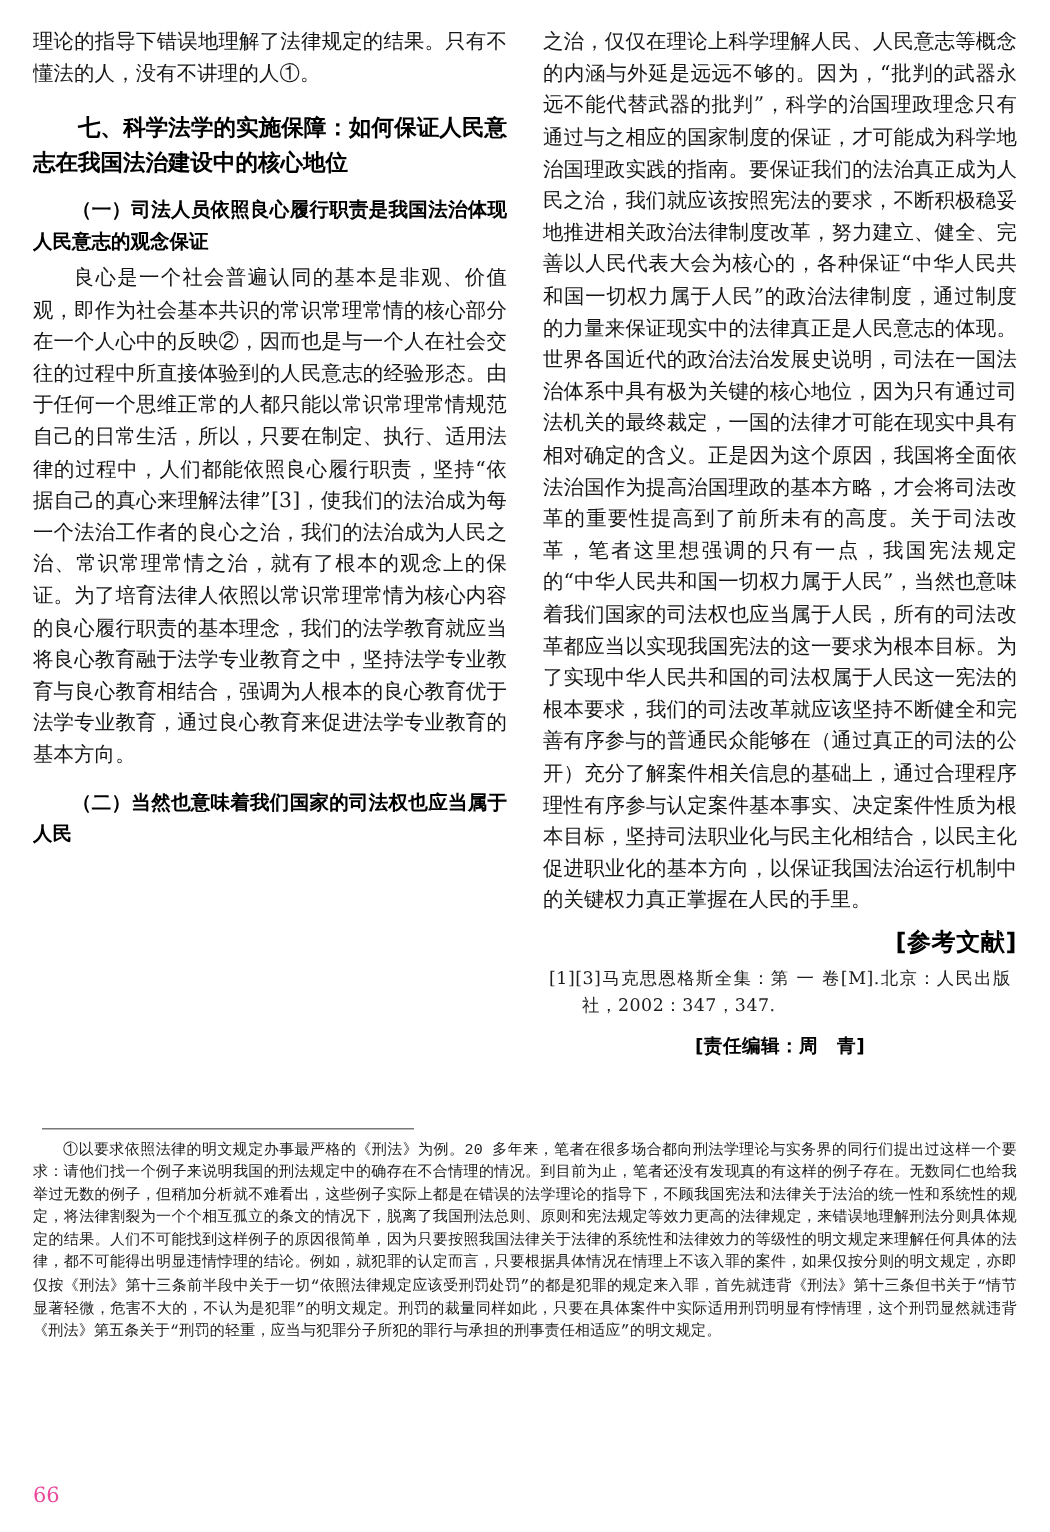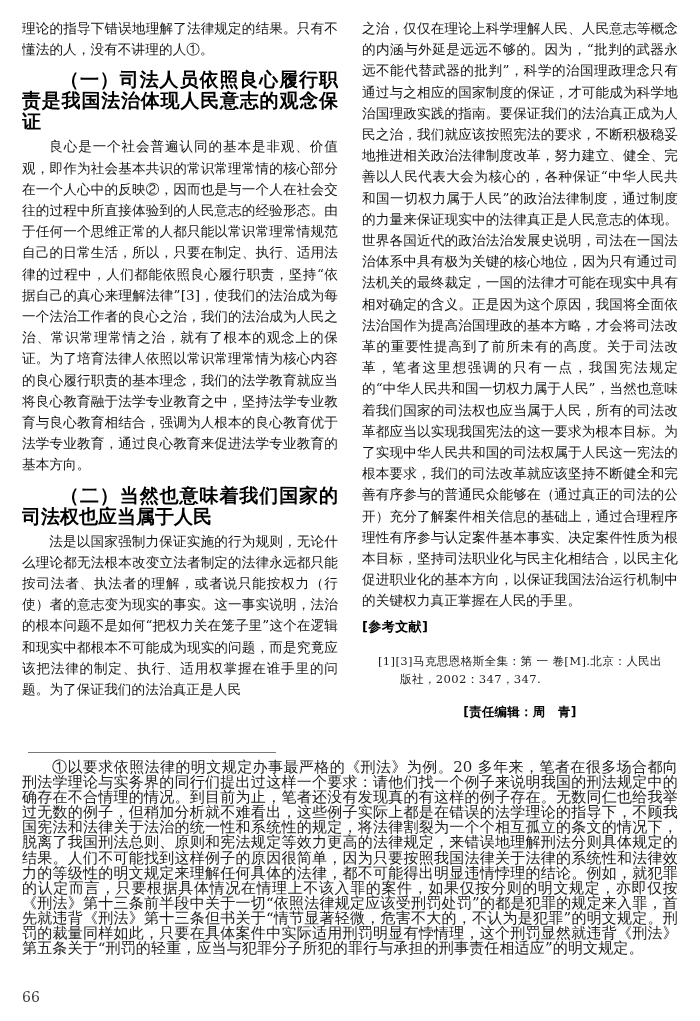--- a/index.html
+++ b/index.html
@@ -65,43 +65,43 @@
     font-weight: bold;
     text-indent: 2em;
     text-align: justify;
     text-justify: inter-ideograph;
     word-break: break-all;
     font-family: "DejaVu Sans", "Liberation Sans", sans-serif;
     color: #000;
   }
   h3.sub-head {
     margin: 9px 0 4px 0;
-    font-size: 19px;
+    font-size: 13px;
     line-height: 21px;
     font-weight: bold;
     text-indent: 2em;
     text-align: justify;
     text-justify: inter-ideograph;
     word-break: break-all;
     font-family: Liberation Sans, sans-serif;
     color: #000;
   }
 
   
   .ref-title {
     margin: 6px 0 3px 0;
-    text-align: left;
-    font-size: 13px;
+    text-align: right;
+    font-size: 16px;
     font-weight: bold;
     font-family: "DejaVu Sans", "Liberation Sans", sans-serif;
     color: #000;
     letter-spacing: 0.4px;
   }
   .ref-item {
-    margin: 16px;
+    margin: 4px;
     font-size: 11.6px;
     line-height: 18px;
     text-align: justify;
     text-justify: inter-ideograph;
     word-break: break-all;
     padding-left: 1.9em;
     text-indent: -1.9em;
     letter-spacing: 0.35px;
     color: #1d1d1d;
   }
@@ -124,59 +124,60 @@
   }
   .fn-rule {
     width: 248px;
     height: 0;
     border: 0;
     border-top: 1px solid #777;
     margin: 0 0 7px 6px;
   }
   p.fn {
     margin: 0;
-    font-size: 15px;
+    font-size: 10px;
     line-height: 15.1px;
     text-align: justify;
     text-justify: inter-ideograph;
     word-break: break-all;
     text-indent: 2em;
     letter-spacing: 0.15px;
     color: #202020;
+    font-family: Liberation Mono, monospace;
   }
 
   
   .folio {
     position: absolute;
     left: 22px;
     top: 988px;
     font-size: 14px;
     line-height: 18px;
-    color: #404040;
+    color: #ec4899;
     font-family: "DejaVu Serif", "Liberation Serif", serif;
   }
 </style>
 </head>
 <body>
 
 <div class="page">
 
   <div class="columns">
 
     <div class="col">
       <p class="body cont">理论的指导下错误地理解了法律规定的结果。只有不懂法的人，没有不讲理的人①。</p>
 
+      <h2 class="sec-head">七、科学法学的实施保障：如何保证人民意志在我国法治建设中的核心地位</h2>
 
       <h3 class="sub-head">（一）司法人员依照良心履行职责是我国法治体现人民意志的观念保证</h3>
 
       <p class="body">良心是一个社会普遍认同的基本是非观、价值观，即作为社会基本共识的常识常理常情的核心部分在一个人心中的反映②，因而也是与一个人在社会交往的过程中所直接体验到的人民意志的经验形态。由于任何一个思维正常的人都只能以常识常理常情规范自己的日常生活，所以，只要在制定、执行、适用法律的过程中，人们都能依照良心履行职责，坚持“依据自己的真心来理解法律”[3]，使我们的法治成为每一个法治工作者的良心之治，我们的法治成为人民之治、常识常理常情之治，就有了根本的观念上的保证。为了培育法律人依照以常识常理常情为核心内容的良心履行职责的基本理念，我们的法学教育就应当将良心教育融于法学专业教育之中，坚持法学专业教育与良心教育相结合，强调为人根本的良心教育优于法学专业教育，通过良心教育来促进法学专业教育的基本方向。</p>
 
       <h3 class="sub-head">（二）当然也意味着我们国家的司法权也应当属于人民</h3>
 
-      <p class="body">法是以国家强制力保证实施的行为规则，无论什么理论都无法根本改变立法者制定的法律永远都只能按司法者、执法者的理解，或者说只能按权力（行使）者的意志变为现实的事实。这一事实说明，法治的根本问题不是如何“把权力关在笼子里”这个在逻辑和现实中都根本不可能成为现实的问题，而是究竟应该把法律的制定、执行、适用权掌握在谁手里的问题。为了保证我们的法治真正是人民</p>
     </div>
 
     <div class="col">
       <p class="body cont">之治，仅仅在理论上科学理解人民、人民意志等概念的内涵与外延是远远不够的。因为，“批判的武器永远不能代替武器的批判”，科学的治国理政理念只有通过与之相应的国家制度的保证，才可能成为科学地治国理政实践的指南。要保证我们的法治真正成为人民之治，我们就应该按照宪法的要求，不断积极稳妥地推进相关政治法律制度改革，努力建立、健全、完善以人民代表大会为核心的，各种保证“中华人民共和国一切权力属于人民”的政治法律制度，通过制度的力量来保证现实中的法律真正是人民意志的体现。世界各国近代的政治法治发展史说明，司法在一国法治体系中具有极为关键的核心地位，因为只有通过司法机关的最终裁定，一国的法律才可能在现实中具有相对确定的含义。正是因为这个原因，我国将全面依法治国作为提高治国理政的基本方略，才会将司法改革的重要性提高到了前所未有的高度。关于司法改革，笔者这里想强调的只有一点，我国宪法规定的“中华人民共和国一切权力属于人民”，当然也意味着我们国家的司法权也应当属于人民，所有的司法改革都应当以实现我国宪法的这一要求为根本目标。为了实现中华人民共和国的司法权属于人民这一宪法的根本要求，我们的司法改革就应该坚持不断健全和完善有序参与的普通民众能够在（通过真正的司法的公开）充分了解案件相关信息的基础上，通过合理程序理性有序参与认定案件基本事实、决定案件性质为根本目标，坚持司法职业化与民主化相结合，以民主化促进职业化的基本方向，以保证我国法治运行机制中的关键权力真正掌握在人民的手里。</p>
 
       <div class="ref-title">[参考文献]</div>
 
       <p class="ref-item">[1][3]马克思恩格斯全集：第 一 卷[M].北京：人民出版社，2002：347，347.</p>
 
       <div class="editor-line">[责任编辑：周　青]</div>

